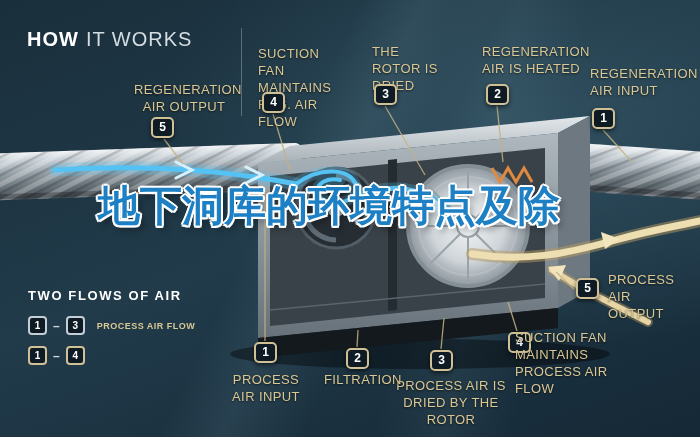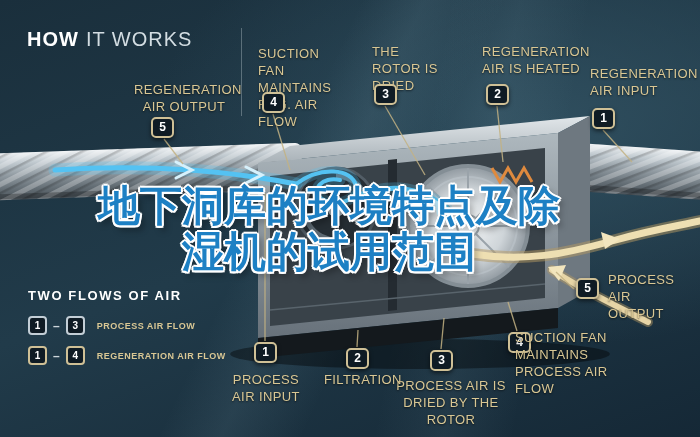--- a/index.html
+++ b/index.html
@@ -157,21 +157,20 @@
     <line x1="265" y1="341" x2="265" y2="193"></line>
   </svg>
 
   <div class="title">
     <span class="t-b">HOW</span><span class="t-l">IT WORKS</span>
   </div>
   <div class="divider"></div>
 
   <div class="cn">
     <div>地下洞库的环境特点及除</div>
-    <div>湿机的试用范围</div>
   </div>
 
   <div class="callout ta-c" style="left:134px;top:82px;width:100px">REGENERATION AIR OUTPUT</div>
   <div class="badge" style="left:151px;top:117px">5</div>
 
   <div class="callout" style="left:258px;top:46px;width:88px">SUCTION FAN MAINTAINS REG. AIR FLOW</div>
   <div class="badge" style="left:262px;top:92px">4</div>
 
   <div class="callout" style="left:372px;top:44px;width:70px">THE ROTOR IS DRIED</div>
   <div class="badge" style="left:374px;top:84px">3</div>
@@ -203,16 +202,15 @@
     <span class="badge-sm silver">1</span>
     <span class="legend-dash">–</span>
     <span class="badge-sm silver">3</span>
     <span class="legend-label">PROCESS AIR FLOW</span>
   </div>
 
   <div class="legend-row" style="top:346px">
     <span class="badge-sm">1</span>
     <span class="legend-dash">–</span>
     <span class="badge-sm">4</span>
-    <span class="legend-label">REGENERATION AIR FLOW</span>
   </div>
 
 </div>
 
 </body></html>

